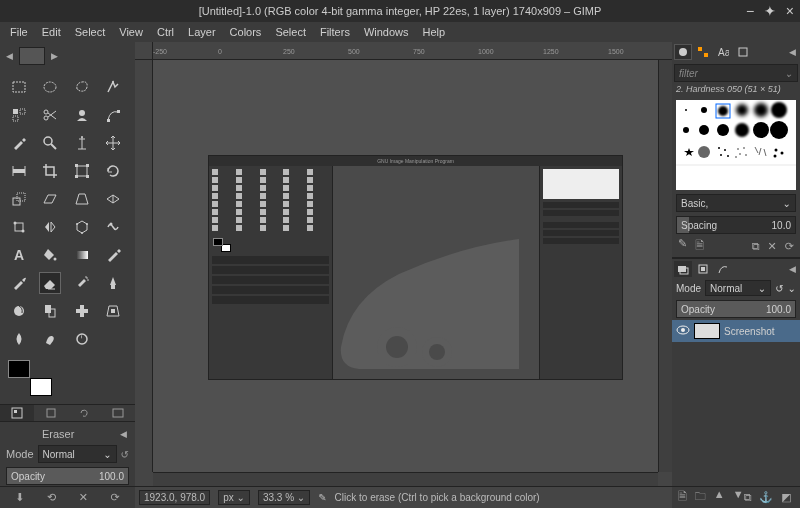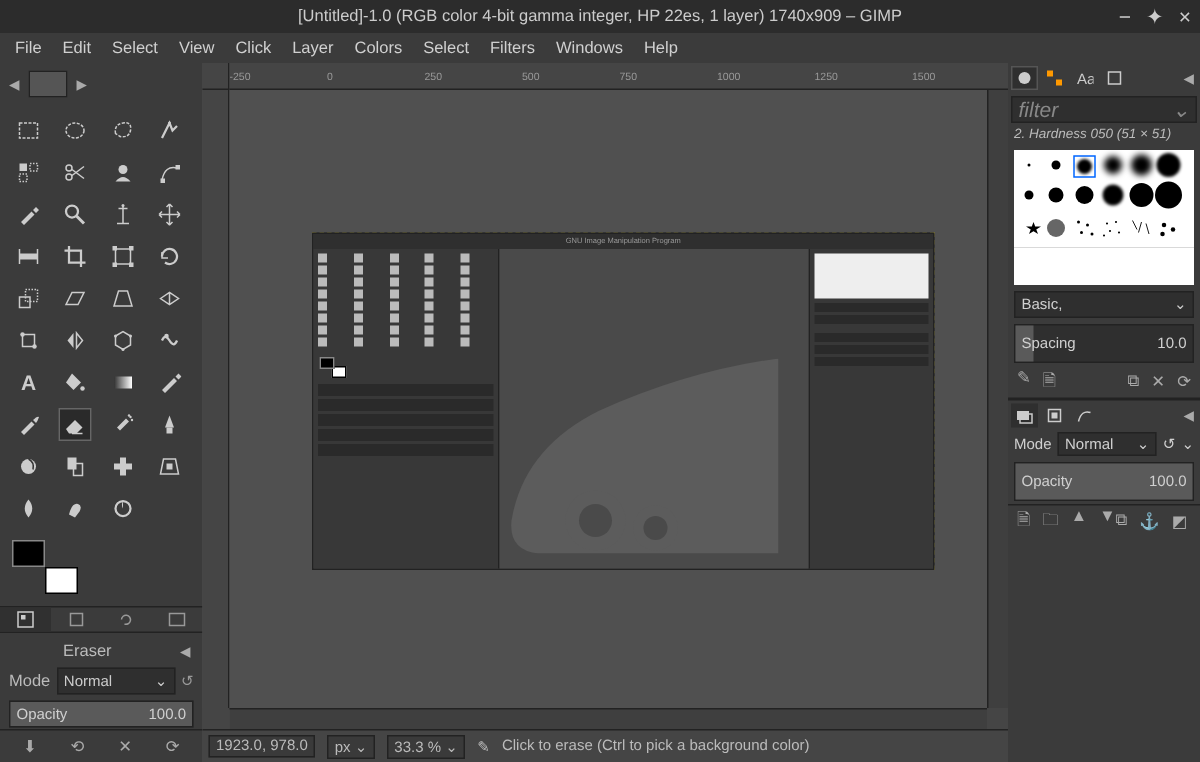--- a/index.html
+++ b/index.html
@@ -60,25 +60,25 @@
   .sb-corner { width: 18px; background: #454545; }
   .scrollbar-h { flex: 1; background: #3f3f3f; border-top: 1px solid #222; }
   .sb-corner2 { width: 14px; background: #454545; }
   .statusbar { height: 22px; background: #454545; border-top: 1px solid #222; display: flex; align-items: center; padding: 0 4px; gap: 8px; font-size: 10px; color: #bbb; }
   .statusbar .sb-field { background: #3a3a3a; padding: 1px 4px; border: 1px solid #222; }
   .right-dock { width: 128px; background: #3b3b3b; display: flex; flex-direction: column; }
   .rd-tabs { height: 20px; display: flex; align-items: center; padding: 0 2px; gap: 2px; }
   .rd-tabs .tab { width: 18px; height: 16px; display: flex; align-items: center; justify-content: center; cursor: pointer; border: 1px solid transparent; }
   .rd-tabs .tab.active { background: #2f2f2f; border-color: #555; }
   .rd-tabs svg { width: 12px; height: 12px; }
-  .filter-row { height: 18px; background: #2f2f2f; border: 1px solid #222; margin: 2px; display: flex; align-items: center; justify-content: space-between; padding: 0 4px; font-style: italic; font-size: 14px; color: #888; }
+  .filter-row { height: 18px; background: #2f2f2f; border: 1px solid #222; margin: 2px; display: flex; align-items: center; justify-content: space-between; padding: 0 4px; font-style: italic; font-size: 10px; color: #888; }
   .brush-name { height: 14px; padding: 0 4px; font-size: 9px; font-style: italic; color: #bbb; }
   .brush-grid { height: 90px; background: #fff; margin: 2px 4px; position: relative; overflow: hidden; }
   .brush-preset { height: 18px; background: #2f2f2f; border: 1px solid #222; margin: 2px 4px; display: flex; align-items: center; padding: 0 4px; font-size: 10px; justify-content: space-between; }
-  .rd-field { height: 18px; background: #2f2f2f; border: 1px solid #222; margin: 2px 4px; display: flex; align-items: center; justify-content: space-between; padding: 12px 4px; font-size: 10px; position: relative; }
+  .rd-field { height: 18px; background: #2f2f2f; border: 1px solid #222; margin: 2px 4px; display: flex; align-items: center; justify-content: space-between; padding: 0 4px; font-size: 10px; position: relative; }
   .rd-field .bar { position: absolute; left: 0; top: 0; bottom: 0; background: #5a5a5a; }
   .rd-field .lbl, .rd-field .val { position: relative; z-index: 1; }
   .rd-icons { height: 22px; display: flex; align-items: center; justify-content: space-between; padding: 0 6px; border-bottom: 1px solid #222; }
   .rd-icons span { cursor: pointer; color: #aaa; font-size: 11px; }
   .rd-icons .grp { display: flex; gap: 8px; }
   .layers-tabs { height: 20px; display: flex; align-items: center; padding: 0 2px; gap: 2px; border-top: 1px solid #222; }
   .layers-tabs .tab { width: 18px; height: 16px; display: flex; align-items: center; justify-content: center; cursor: pointer; }
   .layers-tabs .tab.active { background: #2f2f2f; }
   .layers-tabs svg { width: 12px; height: 12px; }
   .mode-row { height: 20px; display: flex; align-items: center; padding: 0 4px; gap: 4px; font-size: 10px; }
@@ -100,21 +100,21 @@
     <span>✦</span>
     <span>×</span>
   </div>
 </div>
 
 <div class="menubar">
   <div>File</div>
   <div>Edit</div>
   <div>Select</div>
   <div>View</div>
-  <div>Click</div>
+  <div>Ctrl</div>
   <div>Layer</div>
   <div>Colors</div>
   <div>Select</div>
   <div>Filters</div>
   <div>Windows</div>
   <div>Help</div>
 </div>
 
 <div class="main">
 
@@ -653,20 +653,30 @@
           <span>⌄</span>
         </div>
       <span style="cursor:pointer">↺</span>
       <span style="cursor:pointer">⌄</span>
     </div>
     <div class="rd-field">
       <div class="bar" style="width:100%"></div>
       <span class="lbl">Opacity</span>
       <span class="val">100.0</span>
     </div>
+    <div class="layer-list">
+      <div class="layer-row">
+        <span class="eye"><svg viewBox="0 0 14 10" width="14" height="10">
+              <ellipse cx="7" cy="5" rx="6" ry="4" fill="none" stroke="#eee"></ellipse>
+              <circle cx="7" cy="5" r="2" fill="#eee"></circle>
+            </svg></span>
+        <div class="thumb"></div>
+        <span style="font-size:10px">Screenshot</span>
+      </div>
+    </div>
     <div class="rd-icons" style="border-top:1px solid #222;border-bottom:none">
       <div class="grp">
         <span>🗎</span>
         <span>🗀</span>
         <span>▲</span>
         <span>▼</span>
       </div>
       <div class="grp">
         <span>⧉</span>
         <span>⚓</span>

